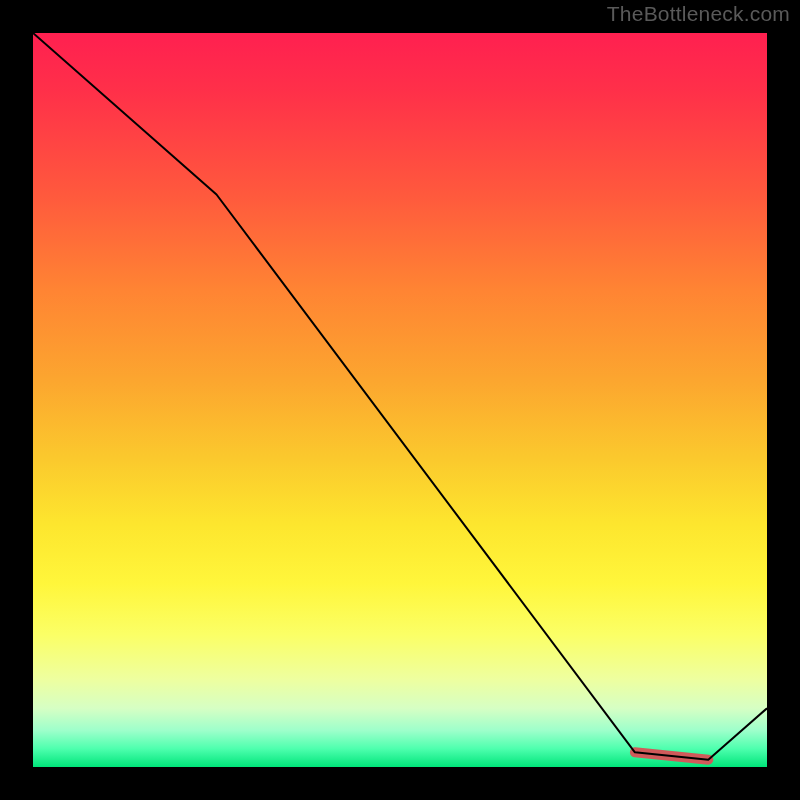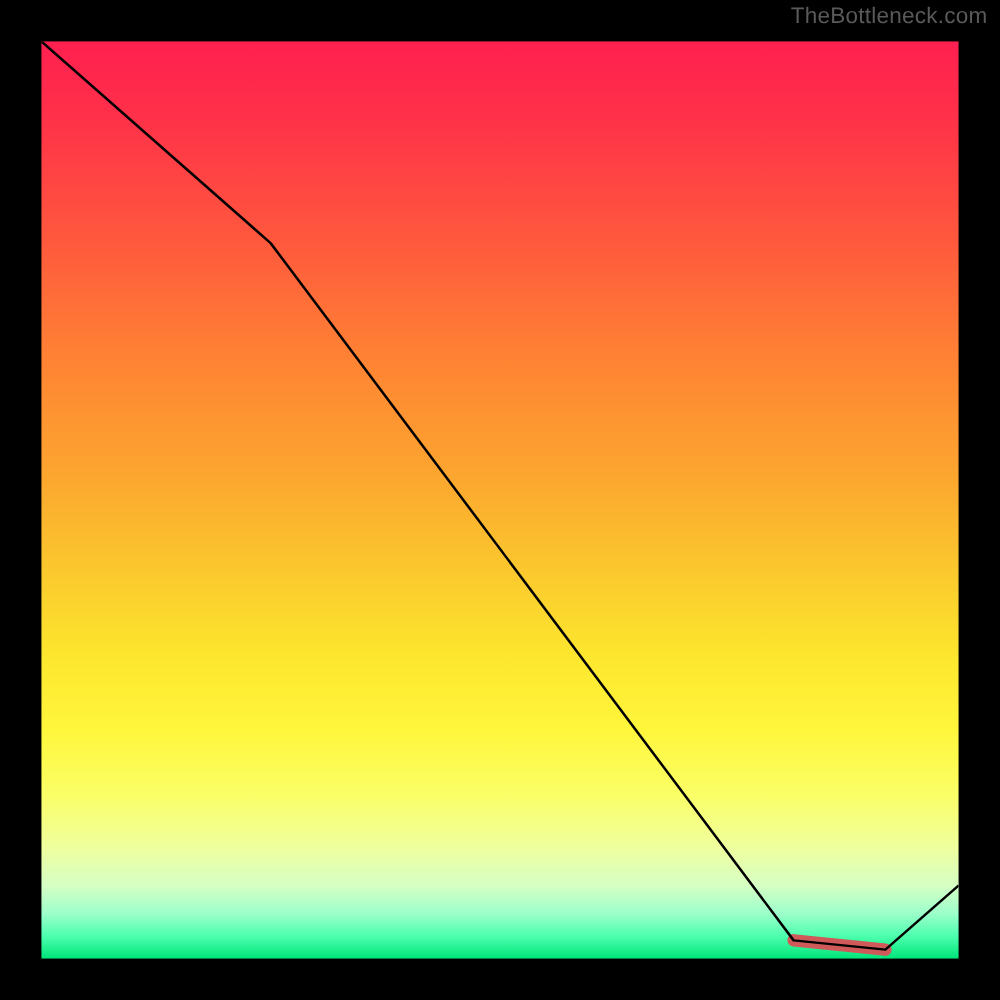--- a/index.html
+++ b/index.html
@@ -15,21 +15,21 @@
     position: relative;
     width: 800px;
     height: 800px;
     background: #000;
   }
   .watermark {
     position: absolute;
     top: 2px;
     right: 10px;
     color: #5a5a5a;
-    font-size: 18px;
+    font-size: 21px;
     font-weight: 400;
     letter-spacing: 0.2px;
     z-index: 3;
   }
   .plot-area {
     position: absolute;
     left: 33px;
     top: 33px;
     width: 734px;
     height: 734px;

